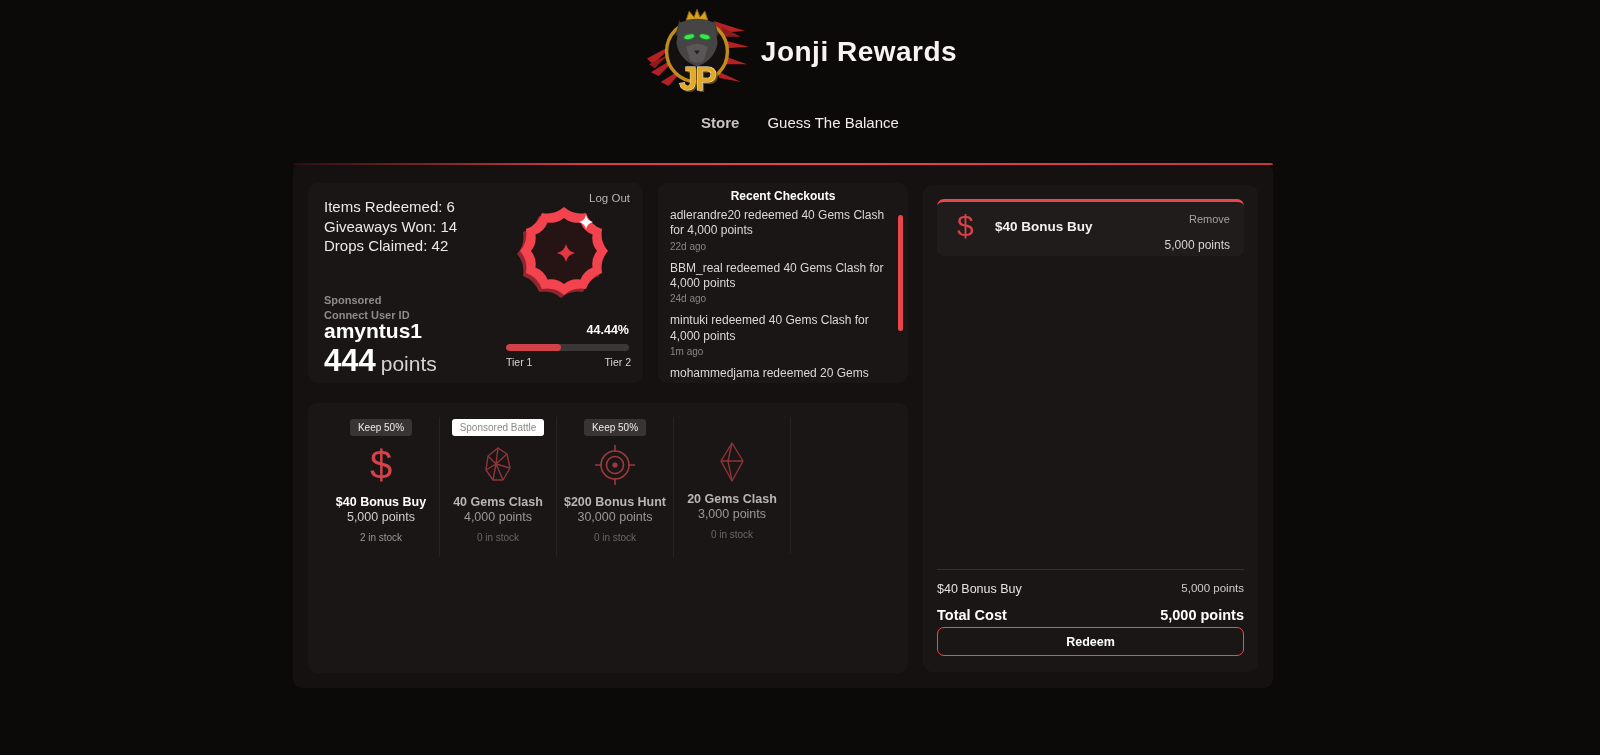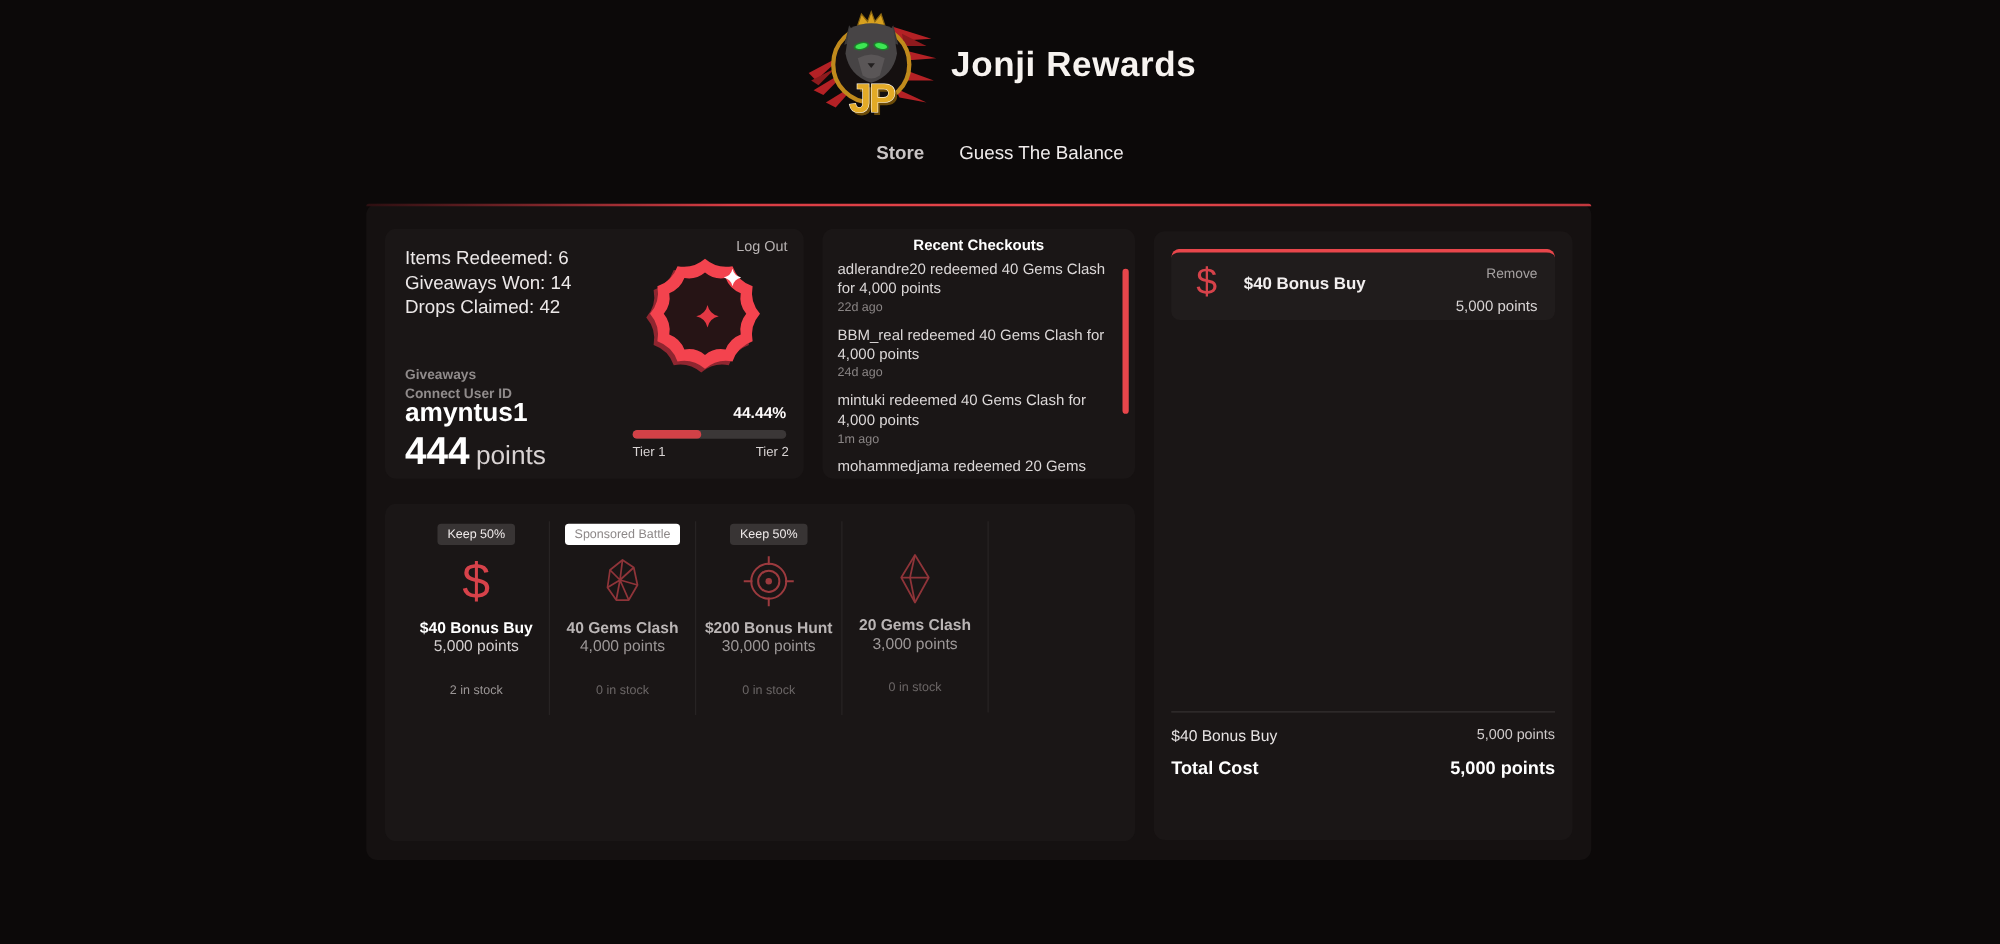--- a/index.html
+++ b/index.html
@@ -59,21 +59,21 @@
   .store-item { width:117px; border-right:1px solid #272323; text-align:center;
                 padding-bottom:14px; cursor:pointer; }
   .badge { display:inline-block; font-size:10px; padding:3px 8px; border-radius:3px;
            background:#383434; color:#efeaea; margin-bottom:4px; min-height:12px; }
   .badge:empty { visibility:hidden; }
   .badge.dim { background:#ffffff; color:#8d8888; }
   .item-icon { height:46px; display:flex; align-items:center; justify-content:center; margin:2px 0 6px; }
   .dollar-glyph { font-size:40px; font-weight:500; color:#d6424a; line-height:1; }
   .item-name { font-size:12.5px; font-weight:700; color:#ffffff; line-height:1.3; }
   .item-points { font-size:12.5px; color:#d3cece; }
-  .item-stock { font-size:10px; color:#9b9696; margin-top:23px; }
+  .item-stock { font-size:10px; color:#9b9696; margin-top:8px; }
   .store-item.oos .item-name { color:#bab5b5; }
   .store-item.oos .item-points { color:#9c9797; }
   .store-item.oos .item-stock { color:#6b6666; }
 
   
   .cart-panel { left:630px; top:22px; width:335px; height:487px; }
   .cart-card { position:absolute; left:14px; right:14px; top:14px; height:57px;
                background:#201c1c; border-top:3px solid #e8464b; border-radius:7px; }
   .cart-dollar { position:absolute; left:20px; top:9px; font-size:30px; font-weight:500;
                  color:#d6424a; line-height:1; }
@@ -155,21 +155,21 @@
       <div class="seal-box">
         <svg id="seal-svg" width="100" height="100" viewBox="0 0 100 100">
             <path d="M50.0,6.0Q59.6,14.3 72.0,11.9Q76.2,23.8 88.1,28.0Q85.7,40.4 94.0,50.0Q85.7,59.6 88.1,72.0Q76.2,76.2 72.0,88.1Q59.6,85.7 50.0,94.0Q40.4,85.7 28.0,88.1Q23.8,76.2 11.9,72.0Q14.3,59.6 6.0,50.0Q14.3,40.4 11.9,28.0Q23.8,23.8 28.0,11.9Q40.4,14.3 50.0,6.0Z" transform="translate(-3,3)" fill="#8f2630"></path>
             <path d="M50.0,6.0Q59.6,14.3 72.0,11.9Q76.2,23.8 88.1,28.0Q85.7,40.4 94.0,50.0Q85.7,59.6 88.1,72.0Q76.2,76.2 72.0,88.1Q59.6,85.7 50.0,94.0Q40.4,85.7 28.0,88.1Q23.8,76.2 11.9,72.0Q14.3,59.6 6.0,50.0Q14.3,40.4 11.9,28.0Q23.8,23.8 28.0,11.9Q40.4,14.3 50.0,6.0Z" fill="#f3434e"></path>
             <path d="M50.0,17.0Q57.2,23.0 66.5,21.4Q69.8,30.2 78.6,33.5Q77.0,42.8 83.0,50.0Q77.0,57.2 78.6,66.5Q69.8,69.8 66.5,78.6Q57.2,77.0 50.0,83.0Q42.8,77.0 33.5,78.6Q30.2,69.8 21.4,66.5Q23.0,57.2 17.0,50.0Q23.0,42.8 21.4,33.5Q30.2,30.2 33.5,21.4Q42.8,23.0 50.0,17.0Z" fill="#261415"></path>
             <path d="M52,43Q53.62,50.38 61,52Q53.62,53.62 52,61Q50.38,53.62 43,52Q50.38,50.38 52,43Z" fill="#e33844"></path>
             <path d="M72,14Q73.26,19.74 79,21Q73.26,22.26 72,28Q70.74,22.26 65,21Q70.74,19.74 72,14Z" fill="#ffffff"></path>
           </svg>
       </div>
       <div class="meta-labels">
-        <div>Giveaways</div>
+        <div>Sponsored</div>
         <div>Connect User ID</div>
       </div>
       <div class="username">amyntus1</div>
       <div class="points-row">
         <span class="points-num">444</span><span class="points-unit">points</span>
       </div>
       <div class="pct">44.44%</div>
       <div class="bar">
         <div class="bar-fill" style="width: 44.44%;"></div>
       </div>
@@ -265,16 +265,17 @@
 
       <div class="cart-divider"></div>
       <div class="cart-summary">
         <span>$40 Bonus Buy</span>
         <span class="r">5,000 points</span>
       </div>
       <div class="cart-total">
         <span>Total Cost</span>
         <span>5,000 points</span>
       </div>
+      <button class="redeem-btn">Redeem</button>
     </div>
 
   </div>
 </div>
 
 </body></html>

